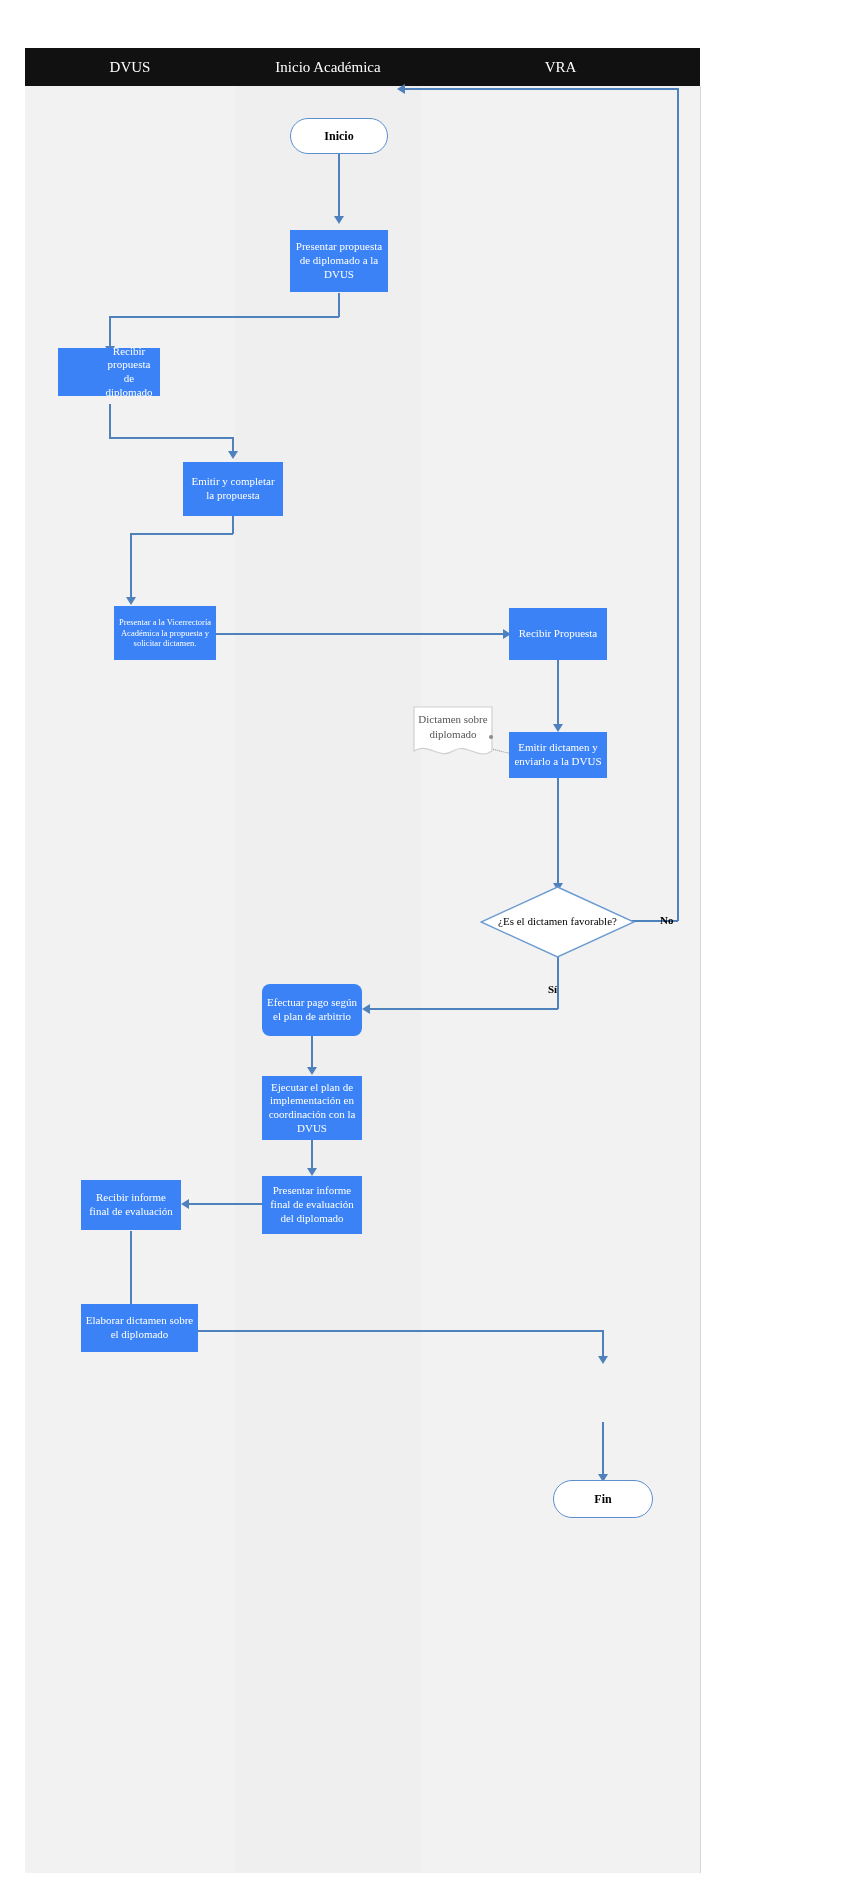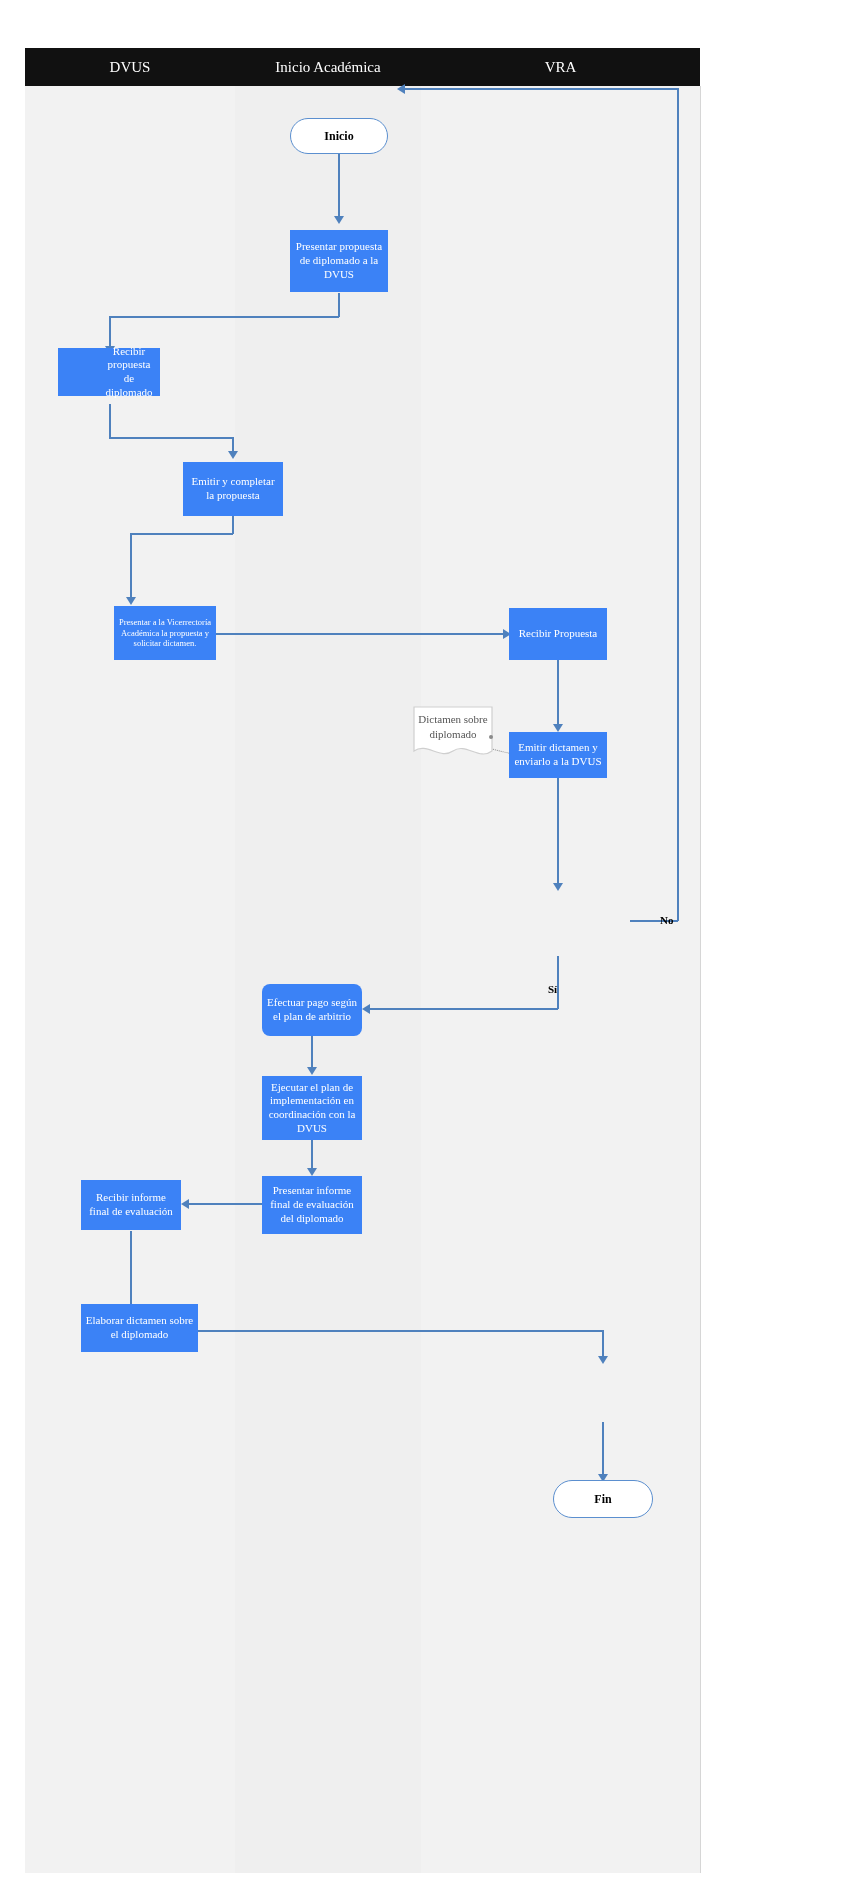--- a/index.html
+++ b/index.html
@@ -297,20 +297,26 @@
       <span>Emitir dictamen y enviarlo a la DVUS</span>
     </div>
 
     <div class="docnote" style="left:388px;top:658px;width:80px;height:55px;">
       <svg width="80" height="55" viewBox="0 0 80 55">
         <path d="M1,1 L79,1 L79,45 C66,55 53,36 40,45 C27,54 14,36 1,45 Z" fill="#ffffff" stroke="#cfcfcf" stroke-width="1.2"></path>
       </svg>
       <div class="label">Dictamen  sobre diplomado</div>
     </div>
 
+    <div class="diamond" style="left:455px;top:838px;width:155px;height:72px;">
+      <svg class="shape" viewBox="0 0 155 72" preserveAspectRatio="none">
+        <polygon points="77.5,1 154,36 77.5,71 1,36" fill="#ffffff" stroke="#6b9bd2" stroke-width="1.4"></polygon>
+      </svg>
+      <div class="label">¿Es el dictamen favorable?</div>
+    </div>
 
     <div class="edge-label" style="left:635px;top:866px;">No</div>
     <div class="edge-label" style="left:523px;top:935px;">Sí</div>
 
     <div class="node" style="left:237px;top:936px;width:100px;height:52px;border-radius:8px;">
       <span>Efectuar pago según el plan de arbitrio</span>
     </div>
 
     <div class="node" style="left:237px;top:1028px;width:100px;height:64px;">
       <span>Ejecutar el plan de implementación en coordinación con la DVUS</span>

